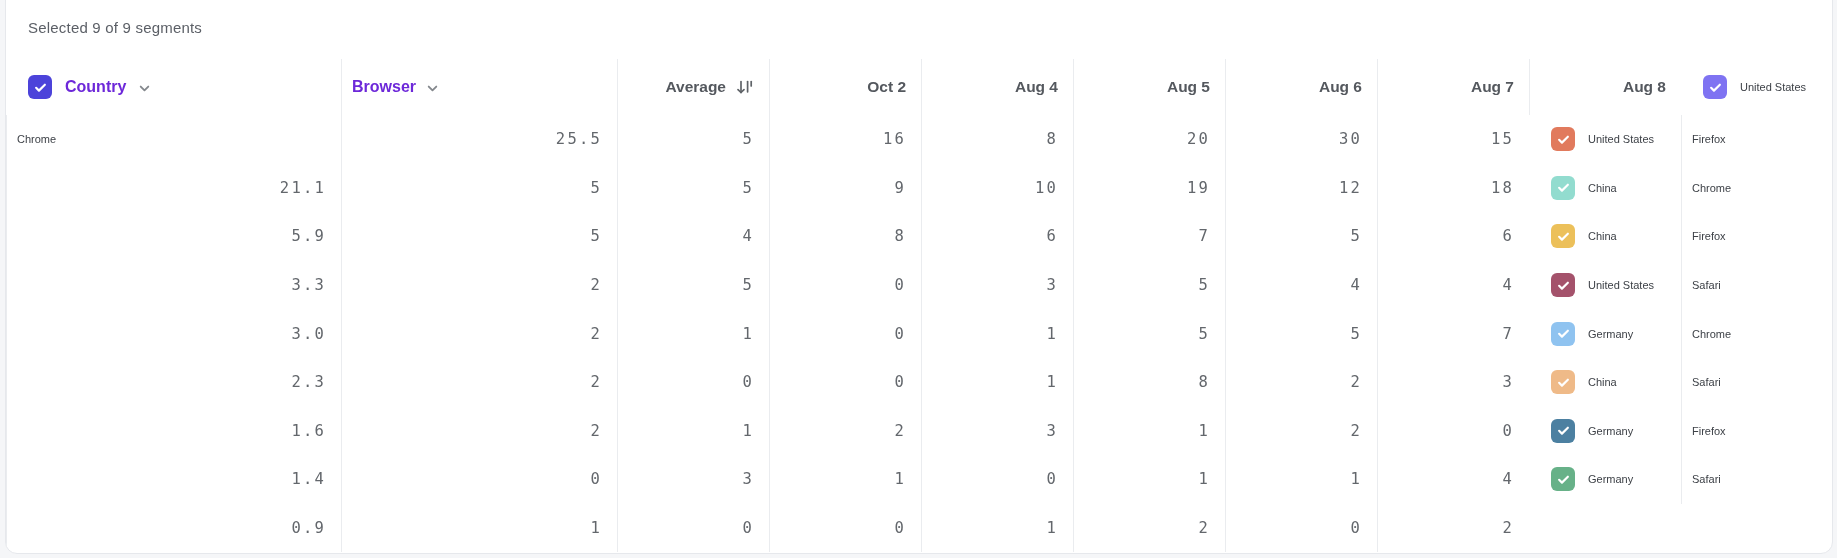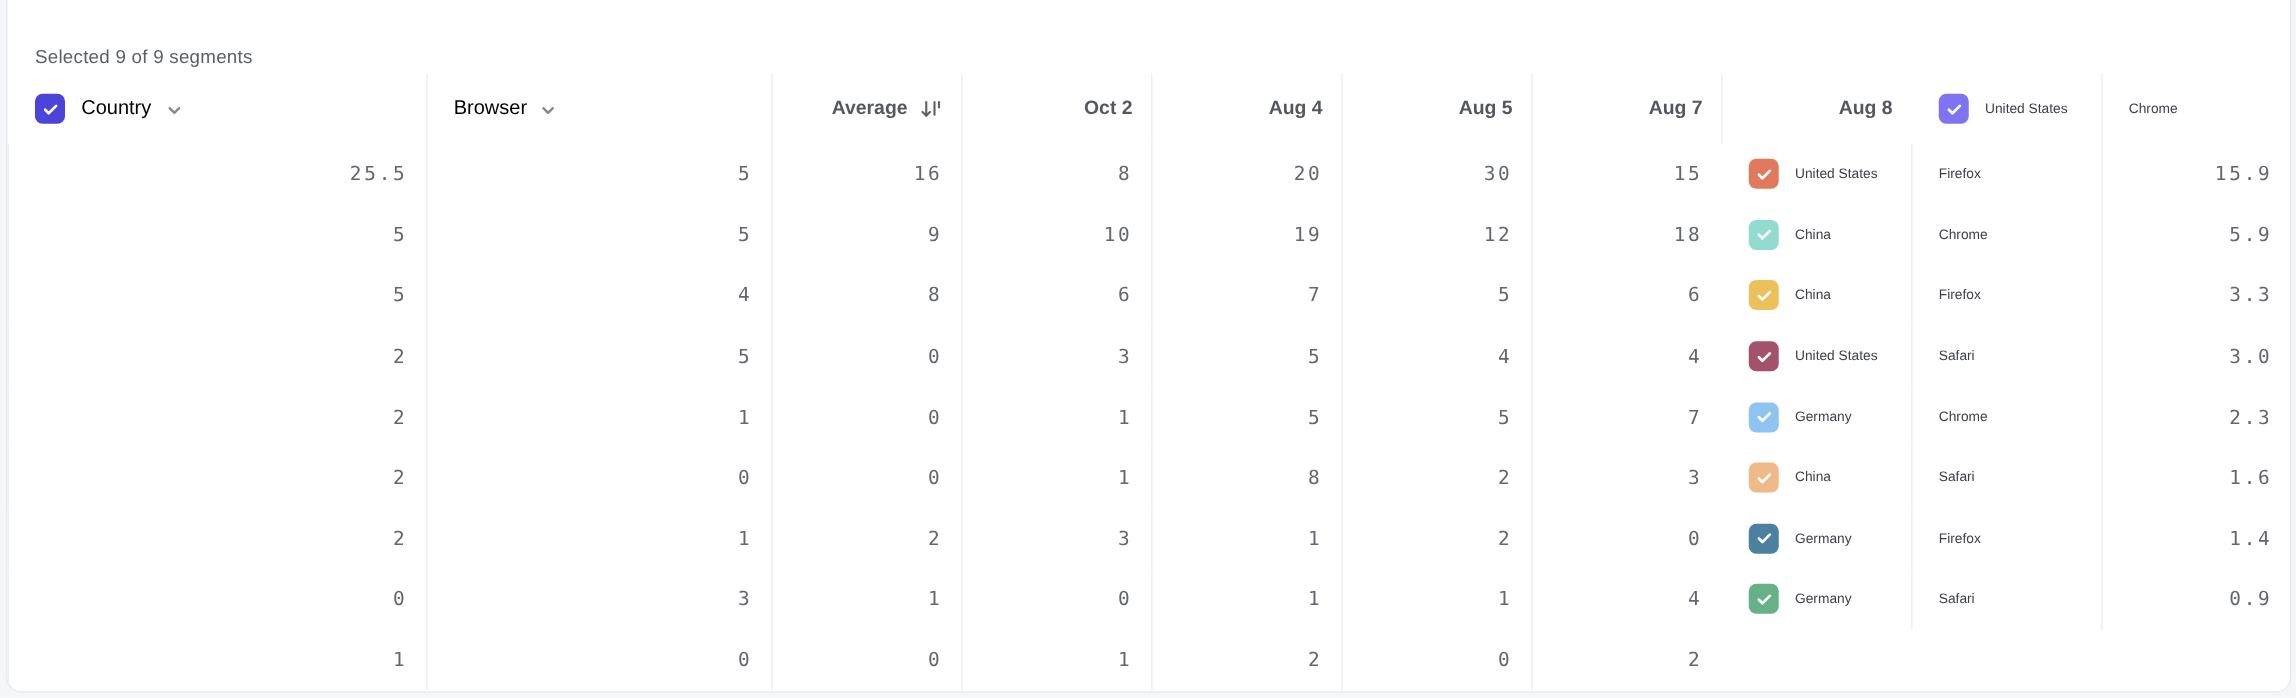--- a/index.html
+++ b/index.html
@@ -8,44 +8,44 @@
     background:#f5f6f8;
     font-family:"Liberation Sans",sans-serif;
     -webkit-font-smoothing:antialiased;
   }
   .card{
     position:absolute;left:5px;top:-12px;width:1828px;height:566px;
     background:#ffffff;border:1px solid #e6e8ec;border-radius:12px;
     box-sizing:border-box;overflow:hidden;
   }
   .status{
-    position:absolute;left:22px;top:48px;
+    position:absolute;left:22px;top:30px;
     font-size:15px;color:#5b5f66;letter-spacing:.2px;
   }
   .grid{
     position:absolute;left:0;top:70px;
     display:grid;
     grid-template-columns:335px 276px 152px repeat(7,152px);
     grid-template-rows:56px;
     grid-auto-rows:48.6px;
   }
   .cell{
     display:flex;align-items:center;box-sizing:border-box;gap:11px;
     min-width:0;
   }
   .cell:not(.first){border-left:1px solid #eaecef;}
   .first{padding-left:22px;gap:13px;}
-  .bcell{padding-left:21px;}
+  .bcell{padding-left:10px;}
   .num{justify-content:flex-end;padding-right:15px;}
   .mono{
     font-family:"DejaVu Sans Mono",monospace;
     font-size:15.5px;letter-spacing:2.2px;color:#63676c;
   }
   .hlabel{font-weight:600;font-size:15.5px;color:#54585e;white-space:nowrap;}
-  .hdark{font-weight:400;font-size:16px;color:#000000;}
+  .hdark{font-weight:700;font-size:16px;color:#6d28d9;}
   .rowtext{font-size:11px;color:#3d4147;white-space:nowrap;}
   .cb{
     width:24px;height:24px;border-radius:6px;flex:none;
     display:flex;align-items:center;justify-content:center;
   }
   .chev{display:flex;align-items:center;margin-left:-1px;margin-top:2px;}
   .sorticon{display:flex;align-items:center;margin-top:1px;}
   .avg{gap:9px;padding-left:36px;}
 </style>
 </head>
@@ -95,20 +95,23 @@
   <div class="cell num">
         <span class="hlabel">Oct 2</span>
       </div>
       <div class="cell num">
         <span class="hlabel">Aug 4</span>
       </div>
       <div class="cell num">
         <span class="hlabel">Aug 5</span>
       </div>
       <div class="cell num">
+        <span class="hlabel">Aug 6</span>
+      </div>
+      <div class="cell num">
         <span class="hlabel">Aug 7</span>
       </div>
       <div class="cell num">
         <span class="hlabel">Aug 8</span>
       </div>
       <div class="cell first">
         <span class="cb" style="background: rgb(127, 115, 242);">
           <svg width="15" height="15" viewBox="0 0 24 24">
             <path d="M5 12.5l4.5 4.5L19 7.5" fill="none" stroke="#ffffff" stroke-width="3.4" stroke-linecap="round" stroke-linejoin="round"></path>
           </svg>
@@ -144,21 +147,21 @@
           <svg width="15" height="15" viewBox="0 0 24 24">
             <path d="M5 12.5l4.5 4.5L19 7.5" fill="none" stroke="#ffffff" stroke-width="3.4" stroke-linecap="round" stroke-linejoin="round"></path>
           </svg>
         </span>
         <span class="rowtext">United States</span>
       </div>
       <div class="cell bcell">
         <span class="rowtext">Firefox</span>
       </div>
       <div class="cell num">
-        <span class="mono">15.9</span>
+        <span class="mono">21.1</span>
       </div>
       <div class="cell num">
         <span class="mono">5</span>
       </div>
       <div class="cell num">
         <span class="mono">5</span>
       </div>
       <div class="cell num">
         <span class="mono">9</span>
       </div>

